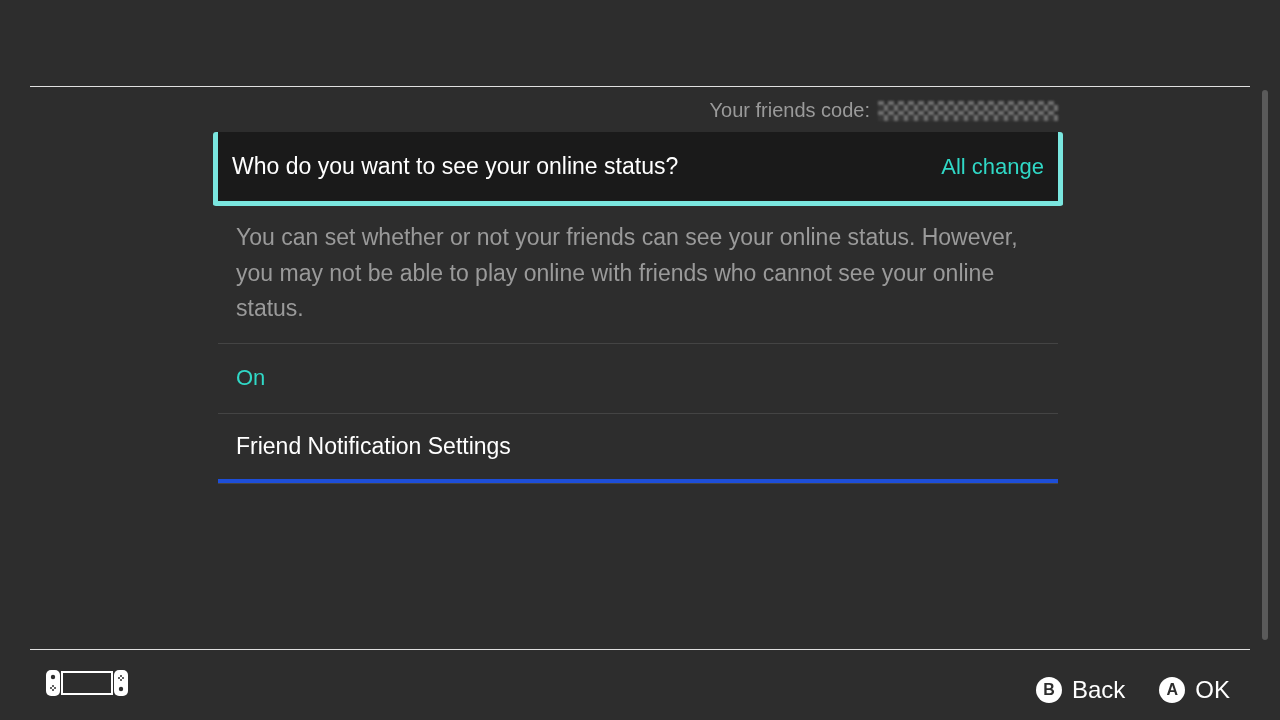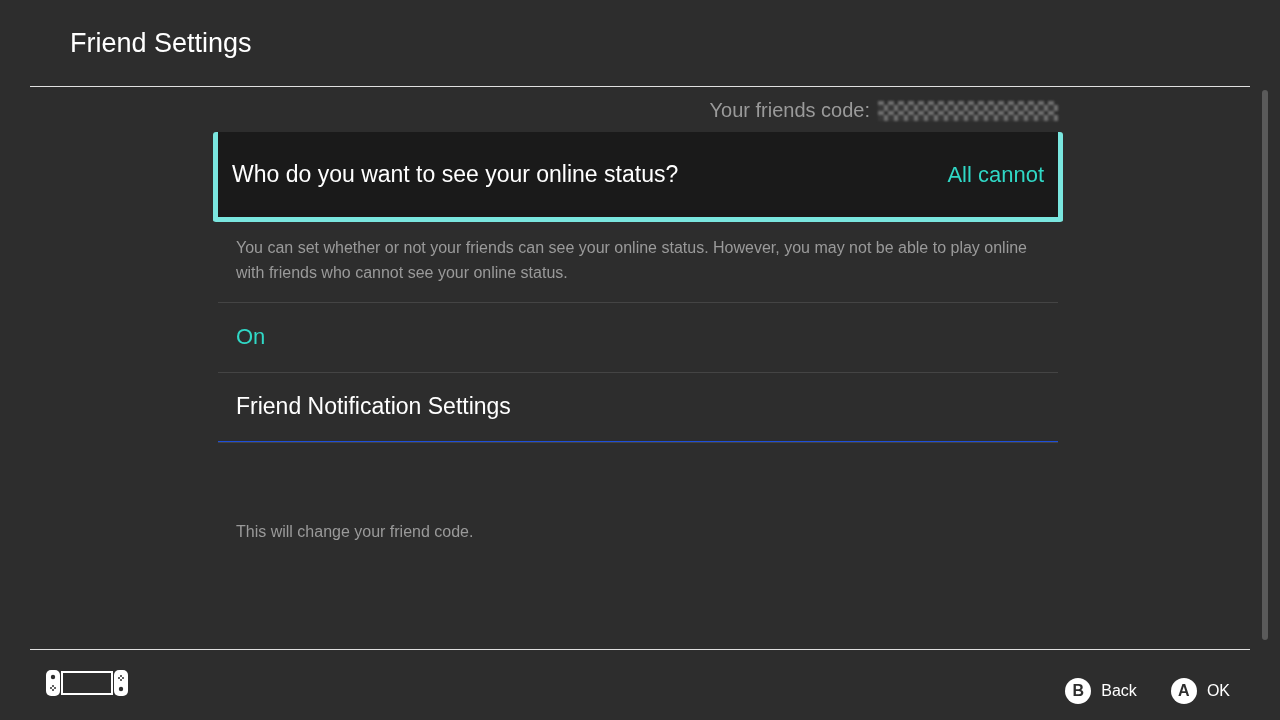--- a/index.html
+++ b/index.html
@@ -75,43 +75,43 @@
     align-items: center;
     justify-content: space-between;
     height: 70px;
     padding: 0 18px;
     border-top: 1px solid #444444;
   }
   .setting-row.no-top-border {
     border-top: none;
   }
   .setting-row.bottom-border {
-    border-bottom: 1px solid #1d4ed8;
+    border-bottom: 4px solid #1d4ed8;
   }
   .setting-label {
     font-size: 23px;
     color: #ffffff;
     font-weight: 400;
   }
   .setting-value {
     font-size: 22px;
     color: #30d8c6;
     font-weight: 400;
   }
   .selected-row {
     position: relative;
     background: #1a1a1a;
     border: 5px solid #7ae6df;
     border-radius: 3px;
-    height: 90px;
+    height: 74px;
     padding: 0 14px;
     margin: 0 -5px;
   }
   .desc {
-    font-size: 16px;
+    font-size: 23px;
     color: #9a9a9a;
     line-height: 1.55;
     padding: 14px 18px 16px 18px;
   }
   .spacer-row {
     height: 64px;
     border-top: 1px solid #444444;
   }
   .scrollbar {
     position: absolute;
@@ -166,61 +166,57 @@
     border-radius: 50%;
     background: #ffffff;
     color: #2d2d2d;
     display: flex;
     align-items: center;
     justify-content: center;
     font-size: 16px;
     font-weight: 700;
   }
   .action-label {
-    font-size: 16px;
+    font-size: 24px;
     color: #ffffff;
     font-weight: 400;
   }
 </style>
 </head>
 <body>
 
 <div class="screen">
 
-  <div class="header">
-    <div class="header-title">Friend Settings</div>
-  </div>
   <div class="header-divider"></div>
 
   <div class="content">
 
     <div class="friend-code-row">
       <span class="friend-code-label">Your friends code:</span>
       <span class="friend-code-value"></span>
     </div>
 
     <div class="setting-row selected-row no-top-border">
       <span class="setting-label">Who do you want to see your online status?</span>
-      <span class="setting-value">All cannot</span>
+      <span class="setting-value">All change</span>
     </div>
 
     <div class="desc">You can set whether or not your friends can see your online status. However, you may not be able to play online with friends who cannot see your online status.</div>
 
     <div class="setting-row">
       <span class="setting-value">On</span>
     </div>
 
     <div class="setting-row bottom-border">
       <span class="setting-label">Friend Notification Settings</span>
     </div>
 
     <div class="spacer-row"></div>
 
 
-    <div class="desc">This will change your friend code.</div>
 
   </div>
 
   <div class="scrollbar"></div>
 
   <div class="footer-divider"></div>
 
   <div class="footer">
     <div class="controller-icon">
       <svg width="82" height="30" viewBox="0 0 82 30">

